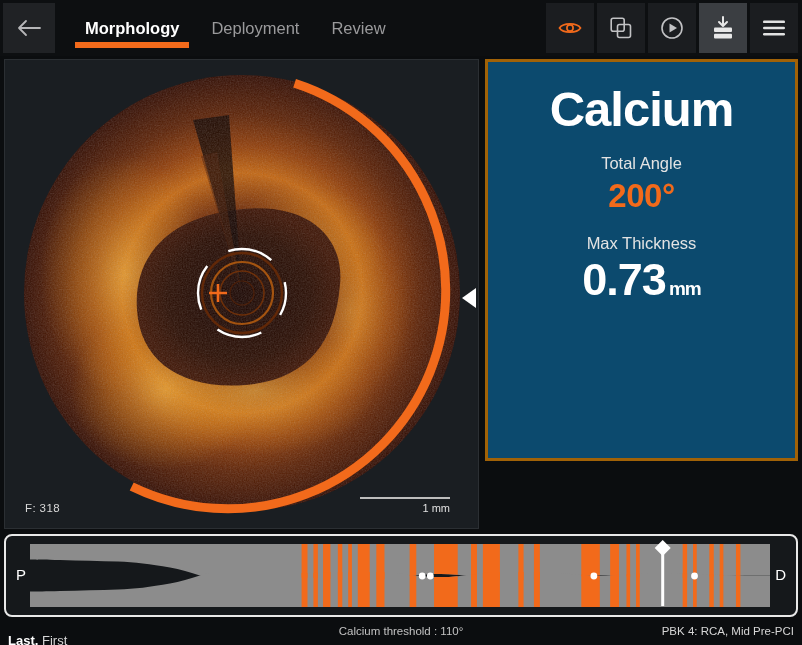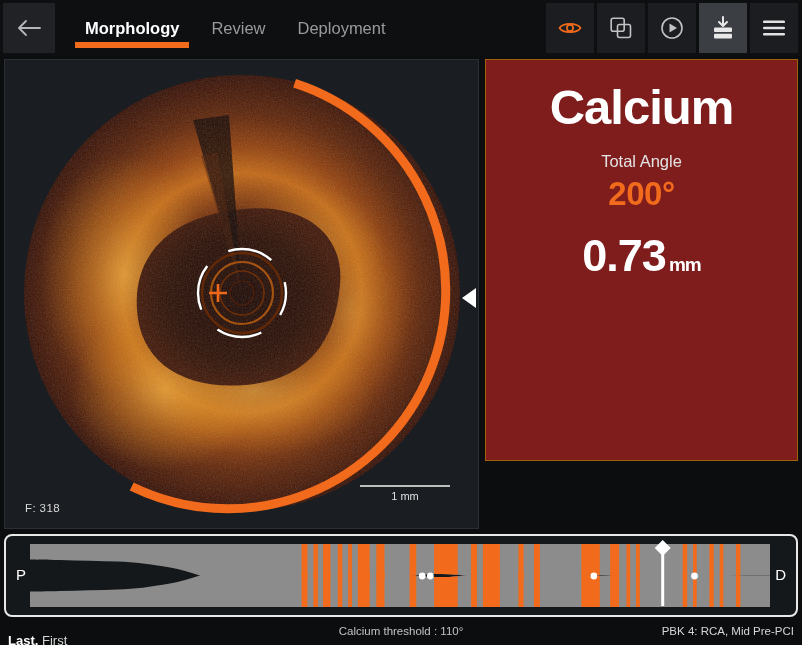--- a/index.html
+++ b/index.html
@@ -42,59 +42,59 @@
   }
   .tool.hl { background: #3b3e42; }
 
   
   .oct-panel {
     position: absolute; left: 4px; top: 59px; width: 475px; height: 470px;
     background: #1a1e22; border: 1px solid #2b2f33; overflow: hidden;
   }
   .info-panel {
     position: absolute; left: 485px; top: 59px; width: 313px; height: 402px;
-    background: #7f1d1d; border: 1px solid #a16207;
+    background: #0c4a6e; border: 3px solid #a16207;
   }
   .long-panel {
     position: absolute; left: 4px; top: 534px; width: 794px; height: 83px;
     background: #15181b; border: 2px solid #e8e8e8; border-radius: 8px; overflow: hidden;
   }
   .statusbar {
     position: absolute; left: 0; bottom: 0; width: 802px; height: 26px;
     background: #0b0d0f;
   }
 
   
   .oct-img { position: absolute; left: 0; top: 0; width: 475px; height: 470px; }
   .frame-label {
     position: absolute; left: 20px; bottom: 14px;
     color: #d8d8d8; font-size: 11.5px; letter-spacing: .4px;
   }
-  .scalebar { position: absolute; right: 28px; bottom: 26px; width: 90px; text-align: center; }
+  .scalebar { position: absolute; right: 28px; bottom: 14px; width: 90px; text-align: right; }
   .scalebar .line { height: 2px; background: #bdbdbd; width: 100%; }
   .scalebar .txt { color: #e0e0e0; font-size: 11px; margin-top: 3px; }
   .edge-arrow {
     position: absolute; right: 2px; top: 228px;
     width: 0; height: 0;
     border-top: 10px solid transparent; border-bottom: 10px solid transparent;
     border-right: 14px solid #ffffff;
   }
 
   
   .info-inner { padding-top: 22px; text-align: center; }
   .metric-title {
     color: #ffffff; font-size: 49px; font-weight: bold; letter-spacing: -1px;
     line-height: 1.05;
   }
   .metric-label { color: #e3e3e3; font-size: 16.5px; margin-top: 19px; }
   .metric-value-accent {
     color: #f26a1b; font-size: 33px; font-weight: bold; margin-top: 4px; letter-spacing: -.5px;
   }
   .metric-value {
-    color: #ffffff; font-size: 45px; font-weight: bold; margin-top: 17px; letter-spacing: -1px;
+    color: #ffffff; font-size: 45px; font-weight: bold; margin-top: 1px; letter-spacing: -1px;
   }
   .unit { font-size: 19px; font-weight: bold; margin-left: 3px; }
 
   
   .long-label {
     position: absolute; color: #ffffff; font-size: 15px; top: 30px; font-weight: normal;
   }
   .long-label.p { left: 10px; }
   .long-label.d { right: 10px; }
   .long-svg { position: absolute; left: 24px; top: 0; width: 740px; height: 79px; }
@@ -119,24 +119,24 @@
       <svg width="26" height="20" viewBox="0 0 26 20">
         <path d="M24 10 H3 M10 3 L3 10 L10 17" fill="none" stroke="#b6b6b8" stroke-width="1.8" stroke-linecap="round" stroke-linejoin="round"></path>
       </svg>
     </div>
 
     <div class="tabs">
       <div class="tab active">
         <span>Morphology</span>
       </div>
       <div class="tab">
+        <span>Deployment</span>
+      </div>
+      <div class="tab">
         <span>Review</span>
-      </div>
-      <div class="tab">
-        <span>Deployment</span>
       </div>
     </div>
 
     <div class="toolbar">
 
       <div class="tool">
         <svg width="24" height="16" viewBox="0 0 24 16">
           <path d="M1.5 8 C5 2.5 19 2.5 22.5 8 C19 13.5 5 13.5 1.5 8 Z" fill="none" stroke="#f26a1b" stroke-width="1.7"></path>
           <circle cx="12" cy="8" r="3.1" fill="none" stroke="#f26a1b" stroke-width="1.7"></circle>
         </svg>
@@ -253,20 +253,21 @@
     </div>
   </div>
 
   <div class="info-panel">
     <div class="info-inner">
       <div class="metric-title">Calcium</div>
 
       <div class="metric-label">Total Angle</div>
       <div class="metric-value-accent">200°</div>
 
+      <div class="metric-label">Max Thickness</div>
       <div class="metric-value">
         <span>0.73</span><span class="unit">mm</span>
       </div>
     </div>
   </div>
 
   <div class="long-panel">
     <div class="long-label p">P</div>
     <div class="long-label d">D</div>
 

